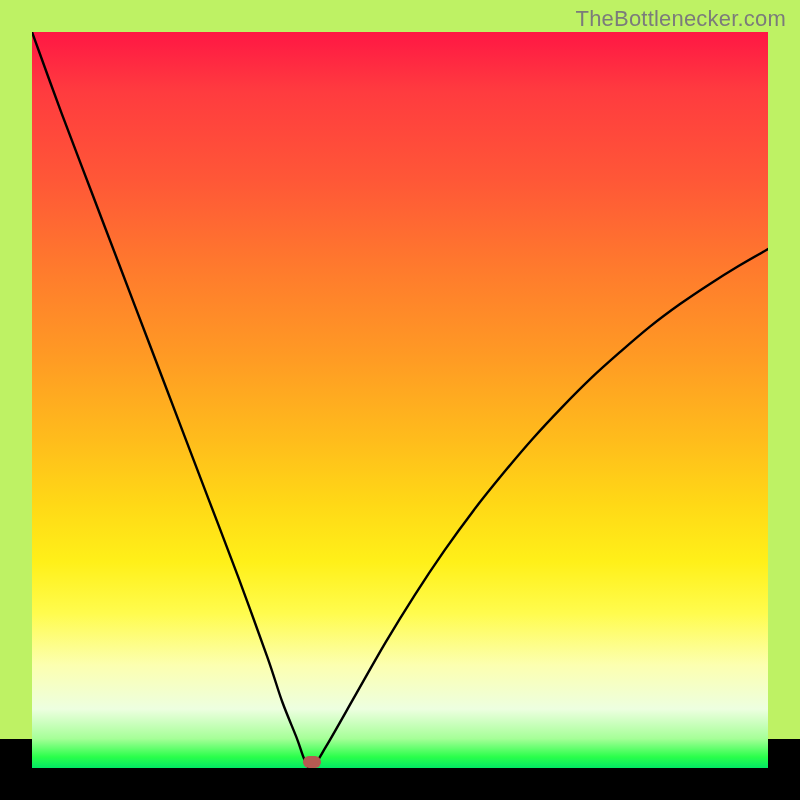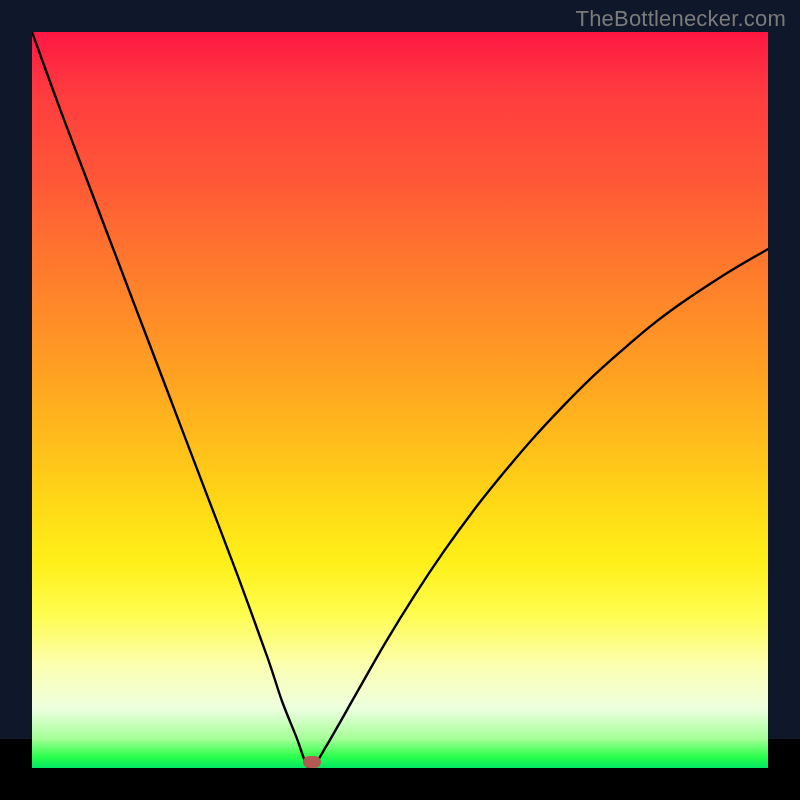--- a/index.html
+++ b/index.html
@@ -10,21 +10,21 @@
     background: #000;
     overflow: hidden;
     font-family: Arial, Helvetica, sans-serif;
   }
   .frame {
     position: absolute;
     top: 0;
     left: 0;
     width: 800px;
     height: 739px;
-    background: #0f172a;
+    background: #bef264;
   }
   .plot-area {
     position: absolute;
     top: 32px;
     left: 32px;
     width: 736px;
     height: 736px;
     overflow: hidden;
   }
   .gradient-bg {

